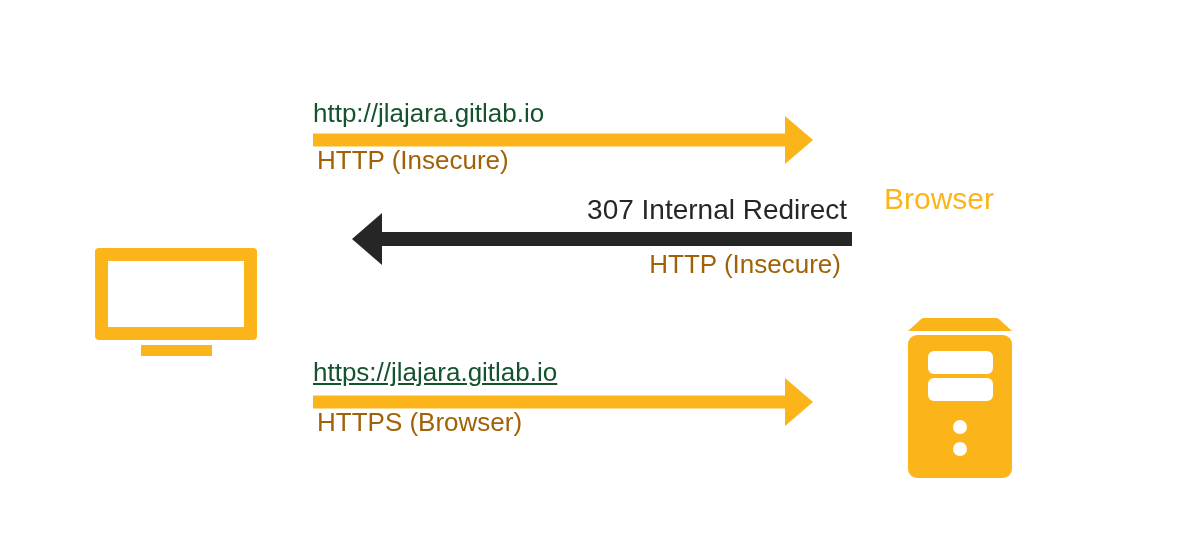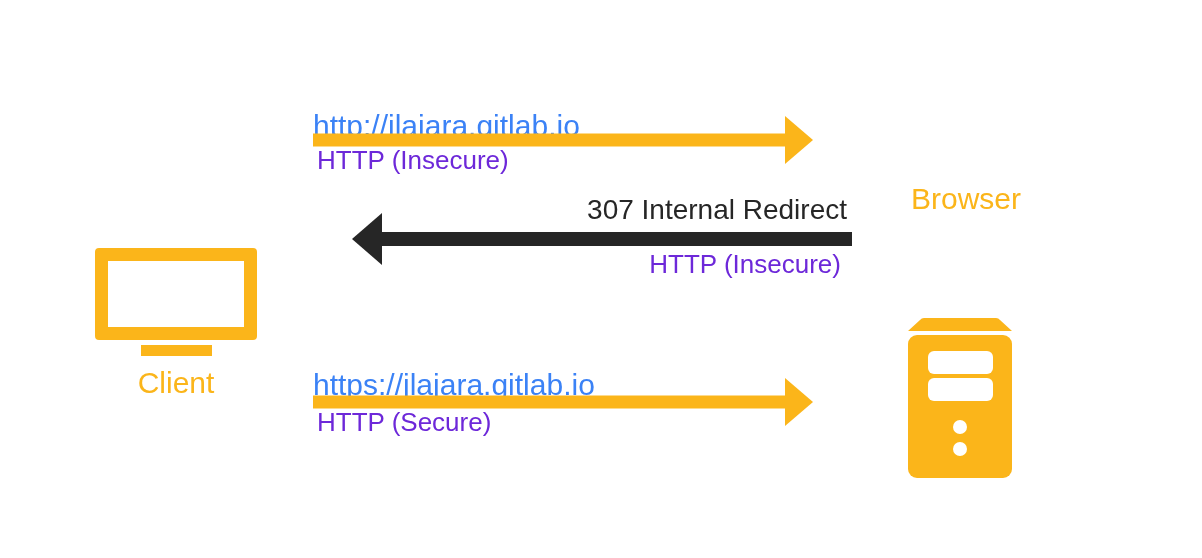--- a/index.html
+++ b/index.html
@@ -12,30 +12,29 @@
     position: relative;
     width: 1202px;
     height: 558px;
     background: #ffffff;
     overflow: hidden;
   }
   .abs { position: absolute; }
 
   
   .url-label {
-    font-size: 30px;
+    font-size: 26px;
     line-height: 33px;
-    color: #3b82f6;
+    color: #14532d;
     white-space: nowrap;
-    margin-top: 12px;
   }
   .proto-label {
     font-size: 26px;
     line-height: 30px;
-    color: #6d28d9;
+    color: #a16207;
     white-space: nowrap;
   }
   .status-label {
     font-size: 28px;
     line-height: 32px;
     color: #262626;
     white-space: nowrap;
     text-align: right;
   }
   .right-align { text-align: right; }
@@ -69,23 +68,22 @@
 <body>
 
 <div class="canvas">
 
   <div class="abs" style="left:95px; top:248px;">
     <div>
       <div class="monitor-screen"></div>
       <div class="monitor-stand"></div>
     </div>
   </div>
-  <div class="abs node-label" style="left:95px; top:366px; width:162px;">Client</div>
 
-  <div class="abs node-label" style="left:892px; top:182px; width:148px;text-align:center;">Browser</div>
+  <div class="abs node-label" style="left:865px; top:182px; width:148px;text-align:center;">Browser</div>
 
   <div class="abs" style="left:908px; top:318px;">
     <svg width="104" height="160" viewBox="0 0 104 160">
       <path d="M16 0 h72 a5 5 0 0 1 4 2 l12 11 H0 L12 2 a5 5 0 0 1 4 -2 z" fill="#FBB51A"></path>
       <rect x="0" y="17" width="104" height="143" rx="9" fill="#FBB51A"></rect>
       <rect x="20" y="33" width="65" height="23" rx="6" fill="#FFFFFF"></rect>
       <rect x="20" y="60" width="65" height="23" rx="6" fill="#FFFFFF"></rect>
       <circle cx="52" cy="109" r="7" fill="#FFFFFF"></circle>
       <circle cx="52" cy="131" r="7" fill="#FFFFFF"></circle>
     </svg>
@@ -103,15 +101,15 @@
     <rect x="26" y="20" width="474" height="14" fill="#262626"></rect>
     <polygon points="0,27 30,1 30,53" fill="#262626"></polygon>
   </svg>
   <div class="abs proto-label right-align" style="left:400px; top:249px; width:441px;">HTTP (Insecure)</div>
 
   <div class="abs url-label" style="left:313px; top:356px;text-decoration:underline;">https://jlajara.gitlab.io</div>
   <svg class="abs" style="left:313px; top:377px;" width="500" height="50" viewBox="0 0 500 50">
     <rect x="0" y="18.5" width="476" height="13" fill="#FBB51A"></rect>
     <polygon points="472,1 500,25 472,49" fill="#FBB51A"></polygon>
   </svg>
-  <div class="abs proto-label" style="left:317px; top:407px;">HTTP (Secure)</div>
+  <div class="abs proto-label" style="left:317px; top:407px;">HTTPS (Browser)</div>
 
 </div>
 
 </body></html>

